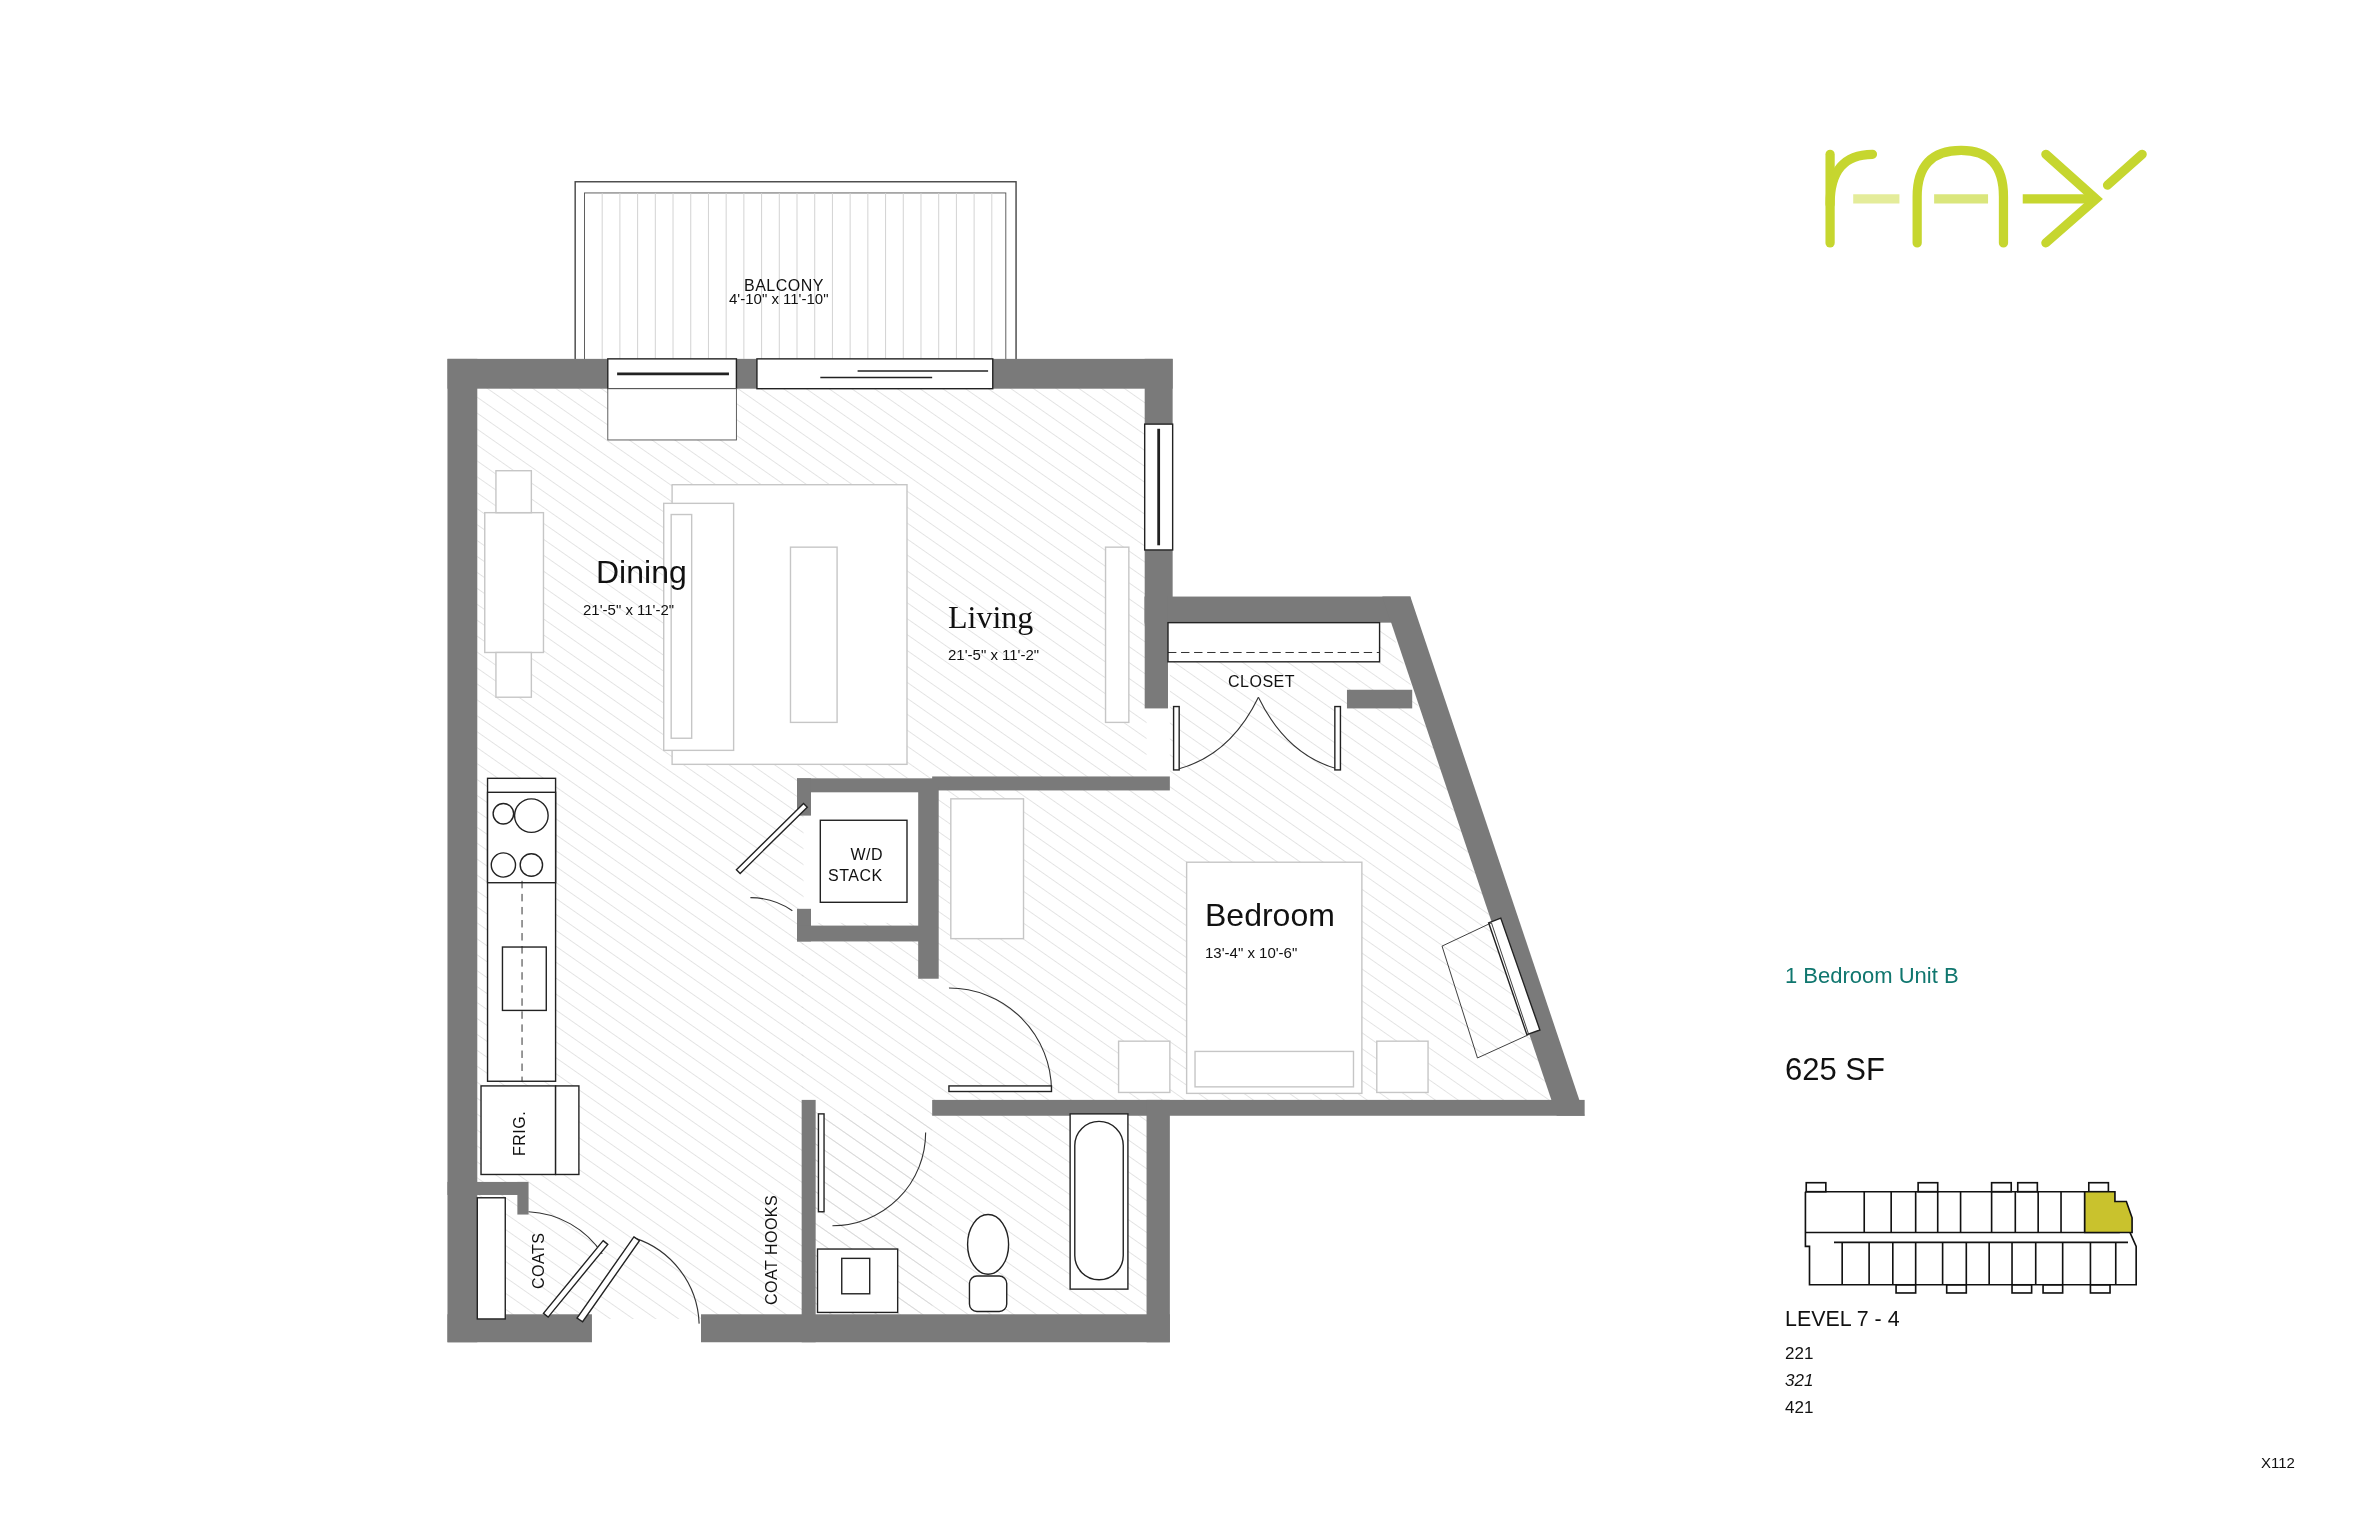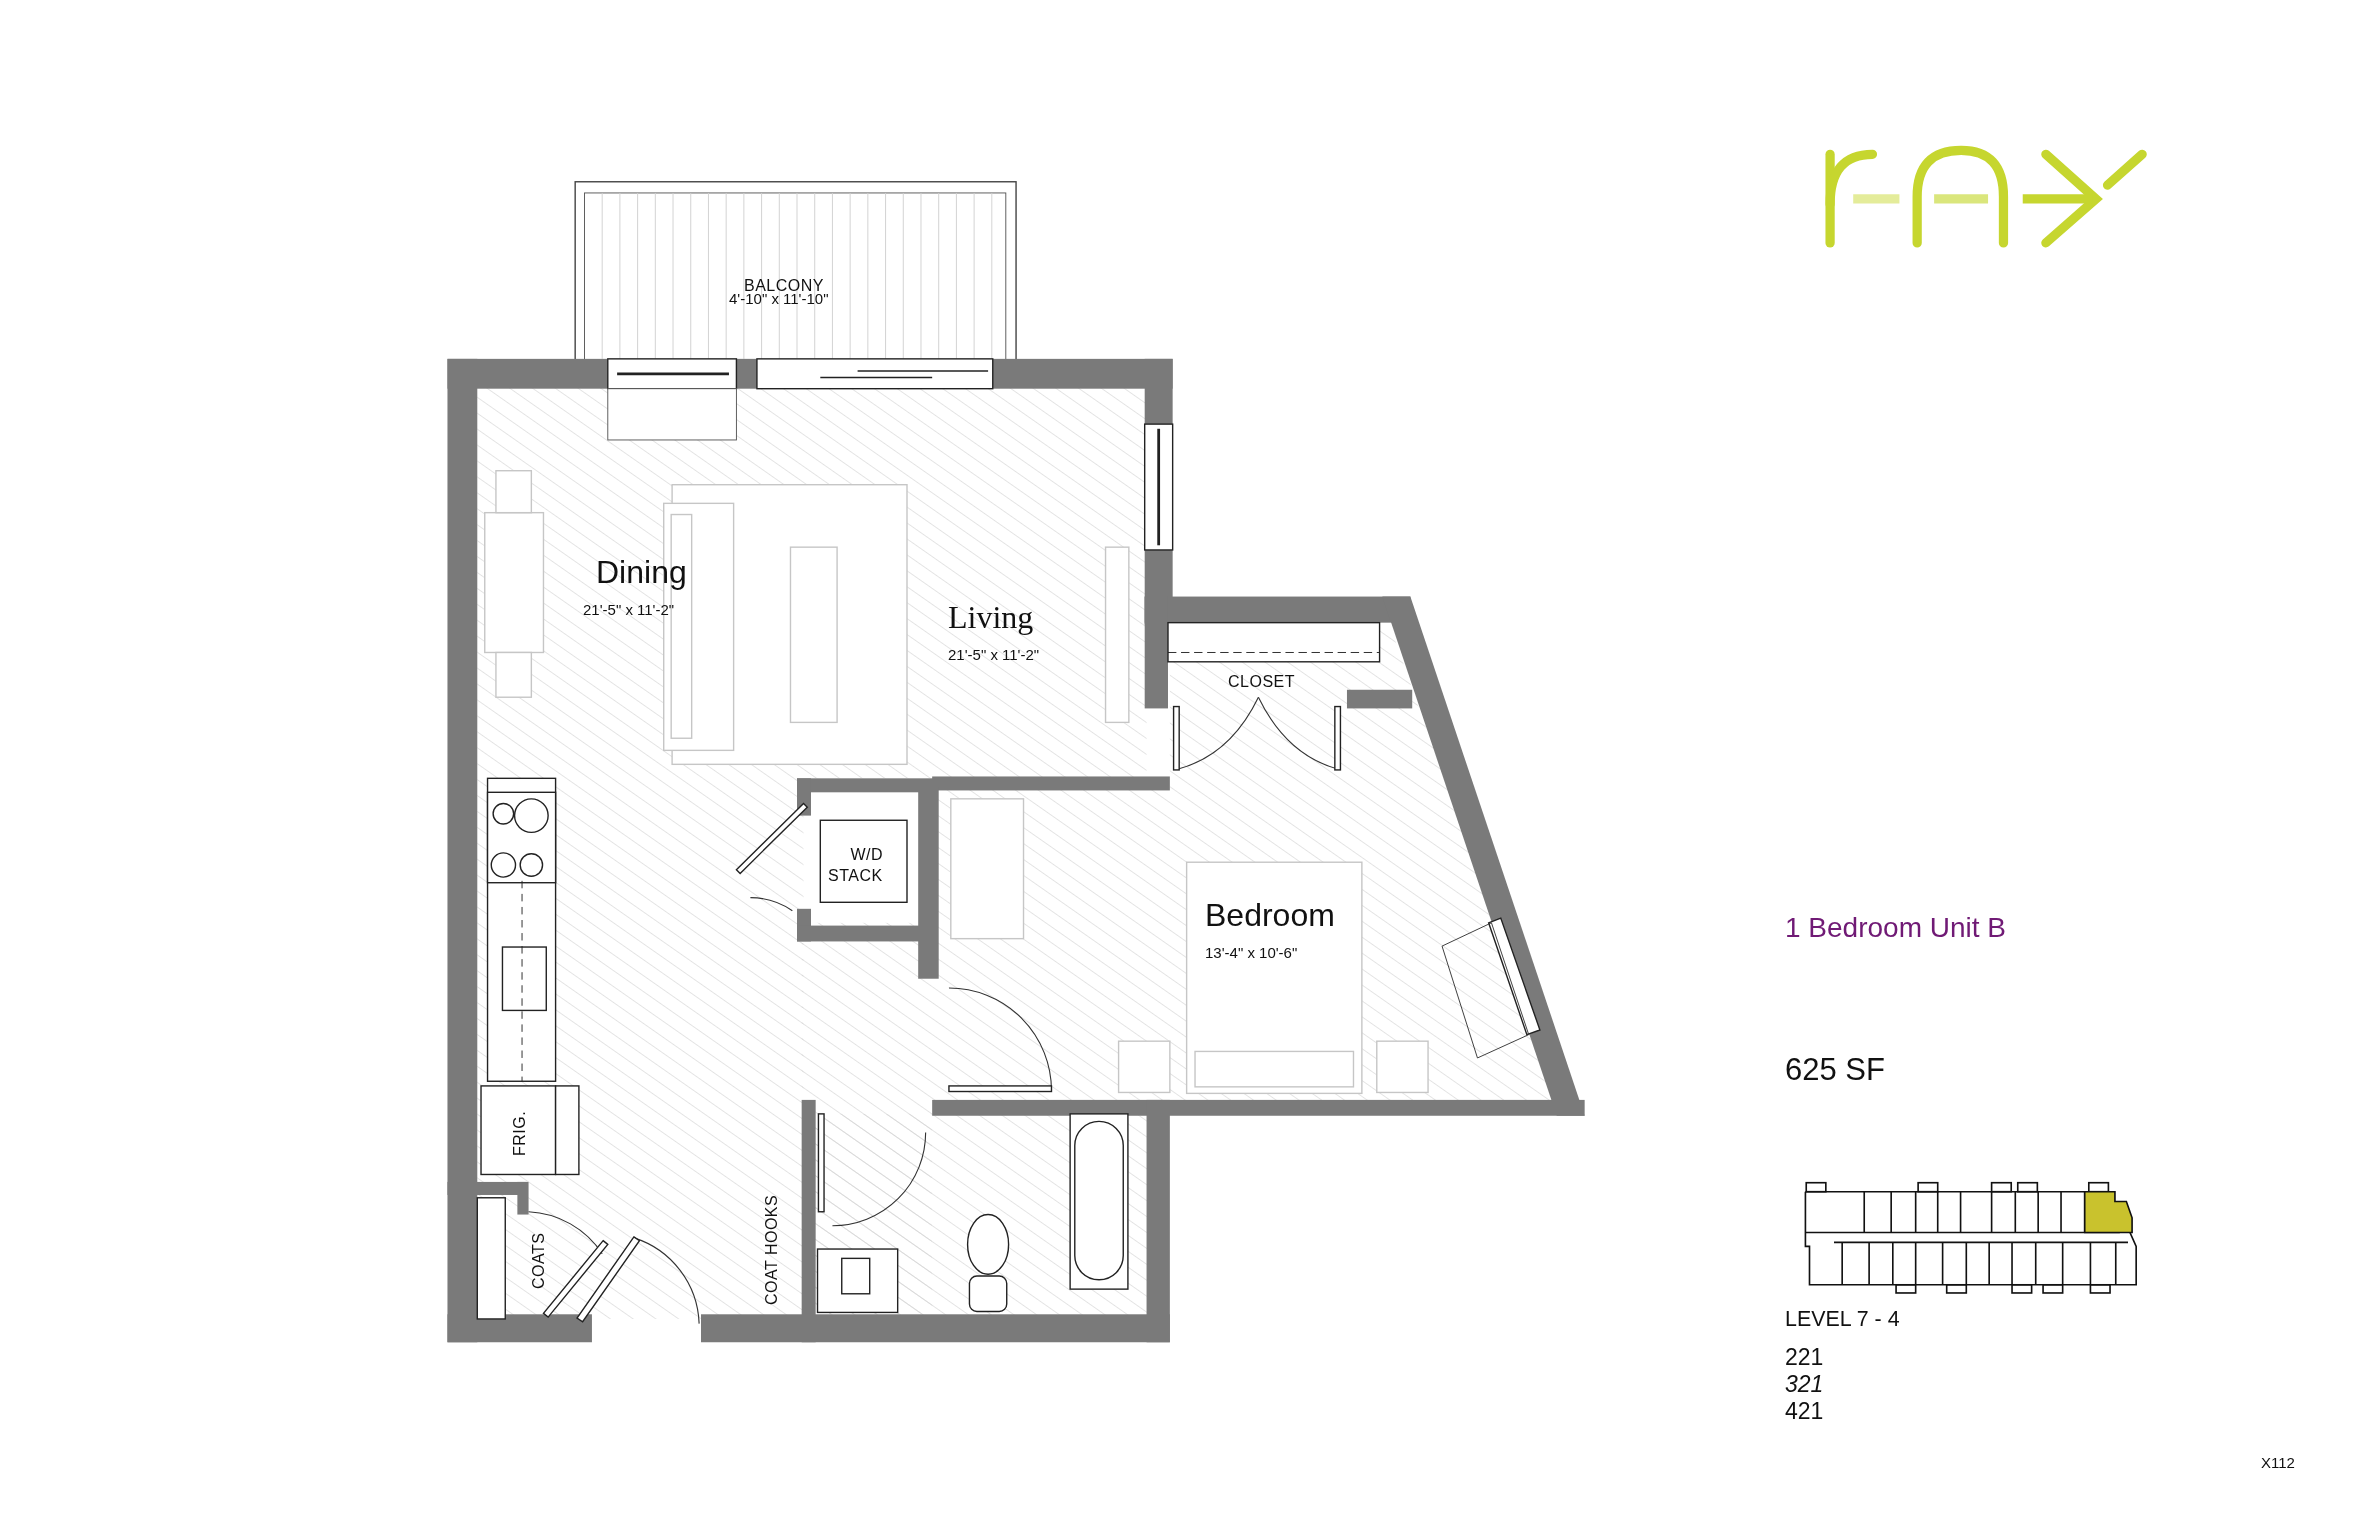--- a/index.html
+++ b/index.html
@@ -4,25 +4,25 @@
 <style>
   html,body{margin:0;padding:0;background:#ffffff;}
   body{width:2377px;height:1538px;position:relative;overflow:hidden;font-family:"Liberation Sans",sans-serif;color:#111;}
   #plan{position:absolute;left:0;top:0;width:2377px;height:1538px;}
   .lbl{position:absolute;white-space:nowrap;color:#111;}
   .room-name{font-size:32px;}
   .room-dim{font-size:15px;}
   .small-cap{font-size:16px;letter-spacing:0.5px;}
   .vert{transform:rotate(-90deg);transform-origin:left top;}
   #logo{position:absolute;left:1776px;top:135px;width:401px;height:131px;}
-  .unit-title{position:absolute;left:1785px;top:912px;font-size:28px;color:#701a75;}
+  .unit-title{position:absolute;left:1785px;top:963px;font-size:22px;color:#0f766e;}
   .unit-sf{position:absolute;left:1785px;top:1038px;font-size:31px;color:#111;margin-top:14px;}
   #keyplan{position:absolute;left:1785px;top:1156px;width:392px;height:140px;}
   .level{position:absolute;left:1785px;top:1307px;font-size:21.4px;}
-  .unit-num{position:absolute;left:1785px;font-size:23px;}
+  .unit-num{position:absolute;left:1785px;font-size:17px;}
   .sheet{position:absolute;left:2261px;top:1454px;font-size:15px;}
 </style>
 </head>
 <body>
 
 <svg id="plan" viewBox="0 0 2550 1650" xmlns="http://www.w3.org/2000/svg">
   <defs>
     <pattern id="hatch" patternUnits="userSpaceOnUse" width="14" height="14" patternTransform="rotate(-55)">
       <line x1="0" y1="0" x2="0" y2="14" stroke="#d4d4d4" stroke-width="1.3"></line>
     </pattern>

